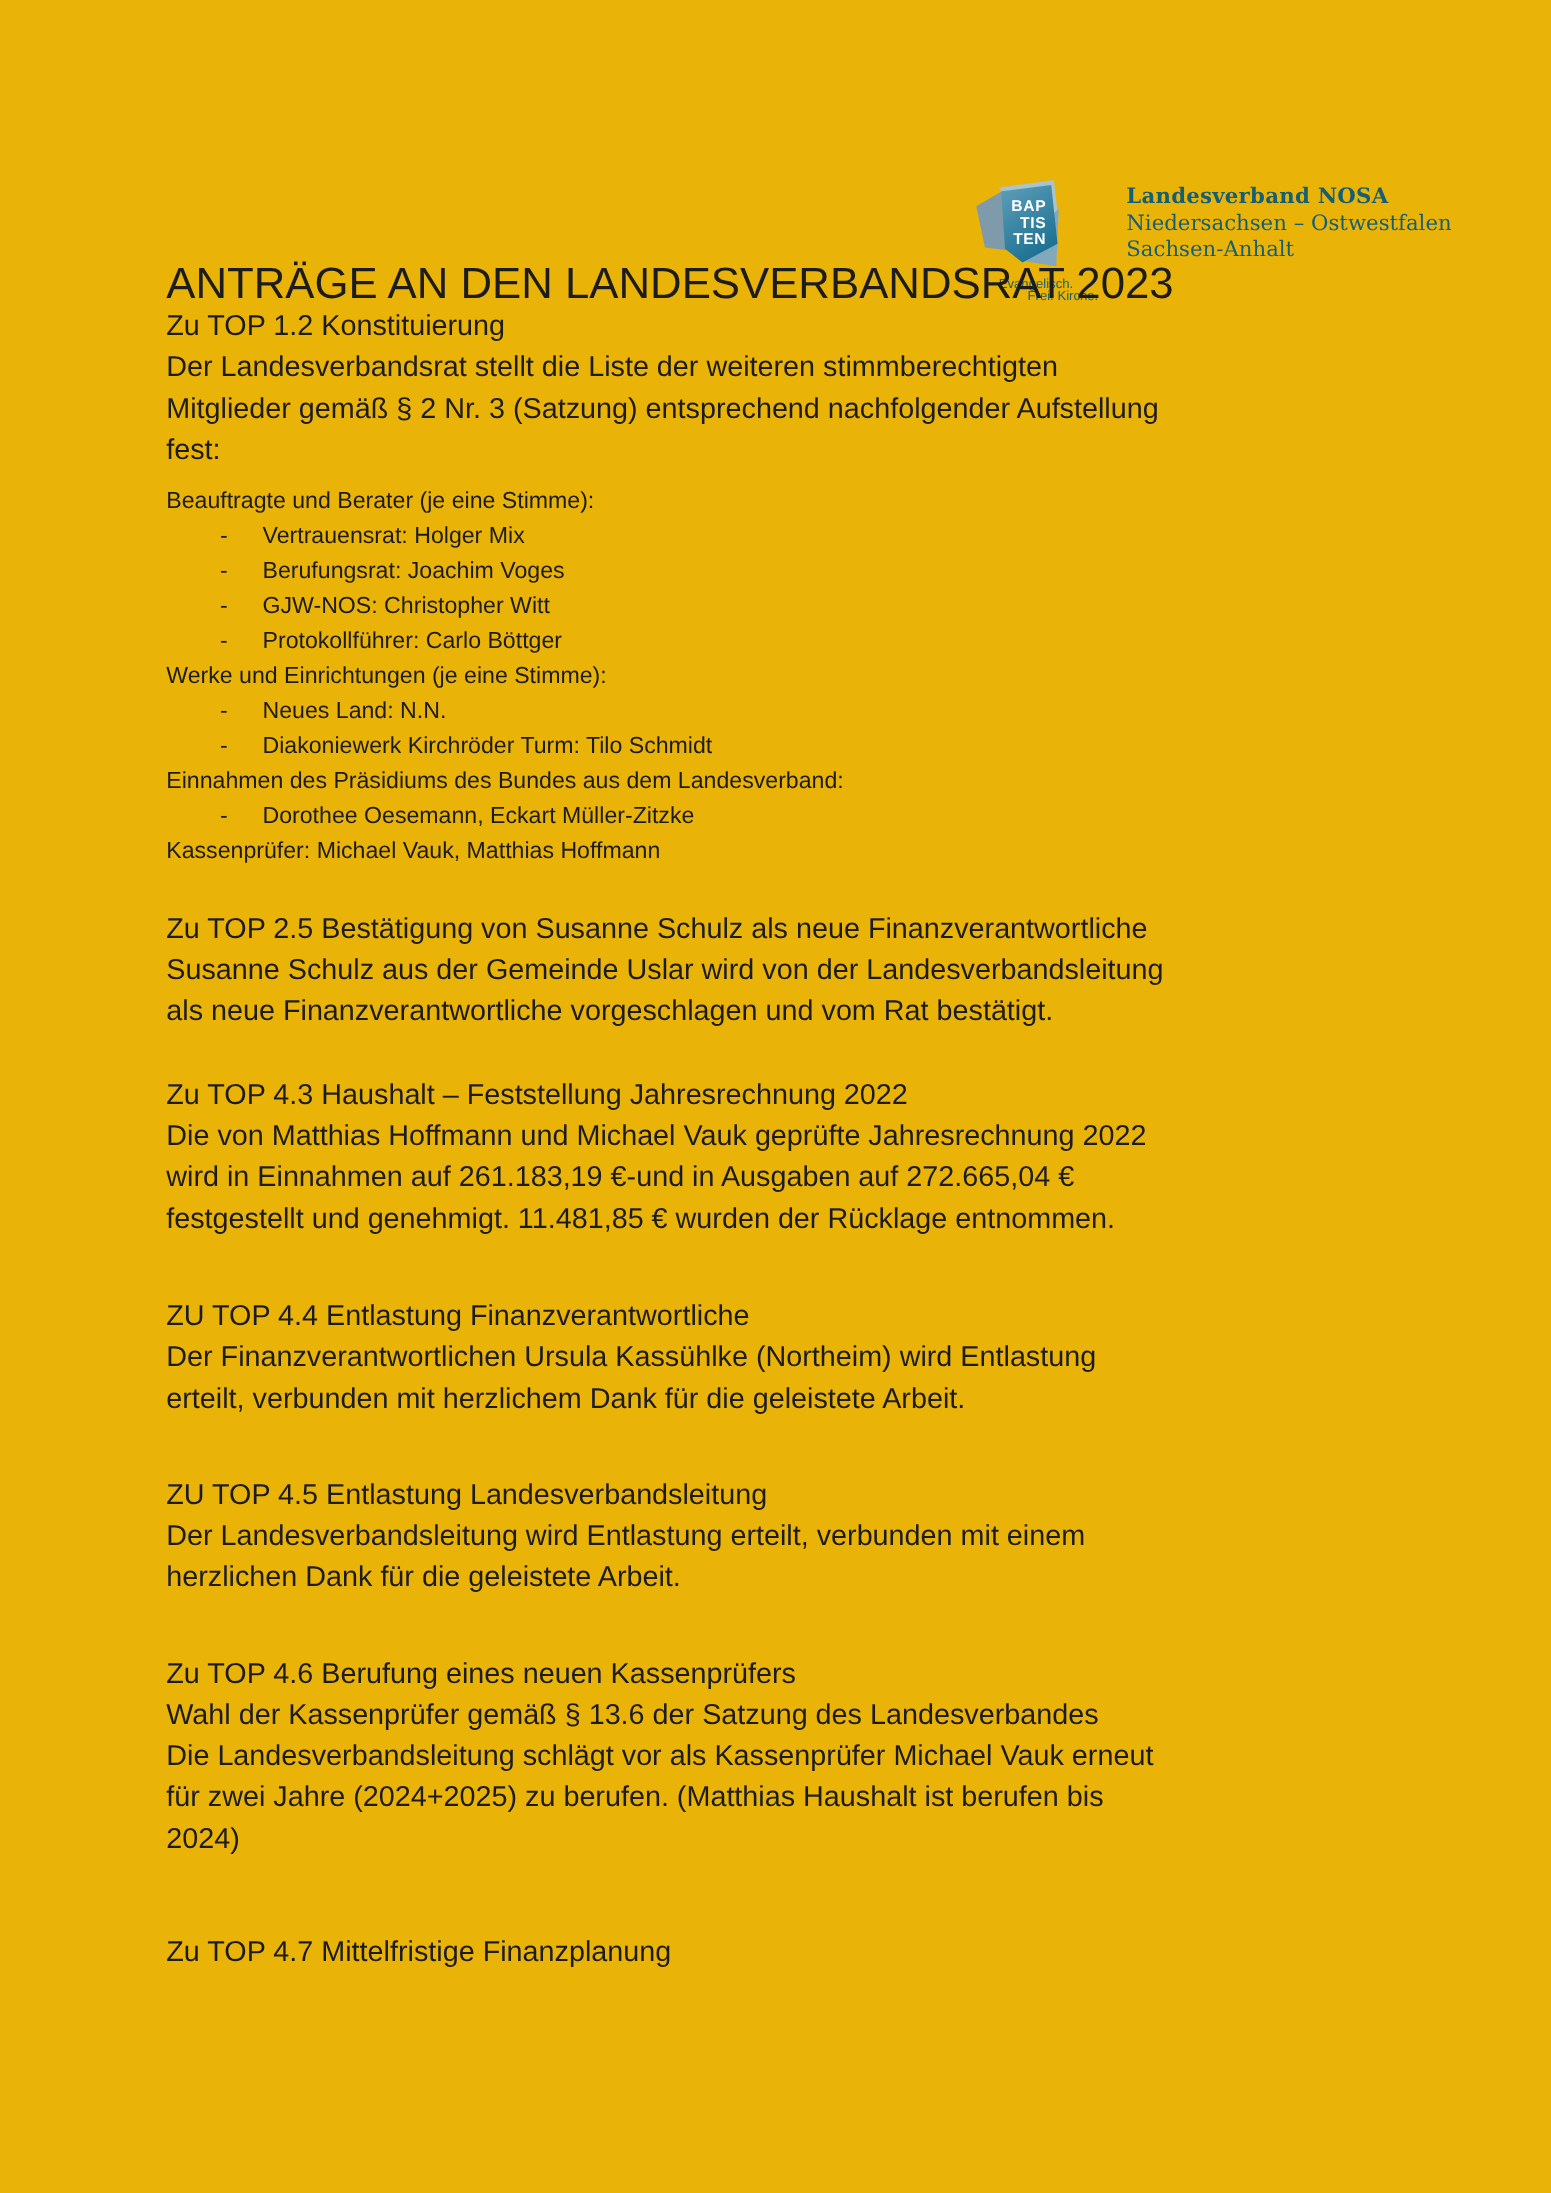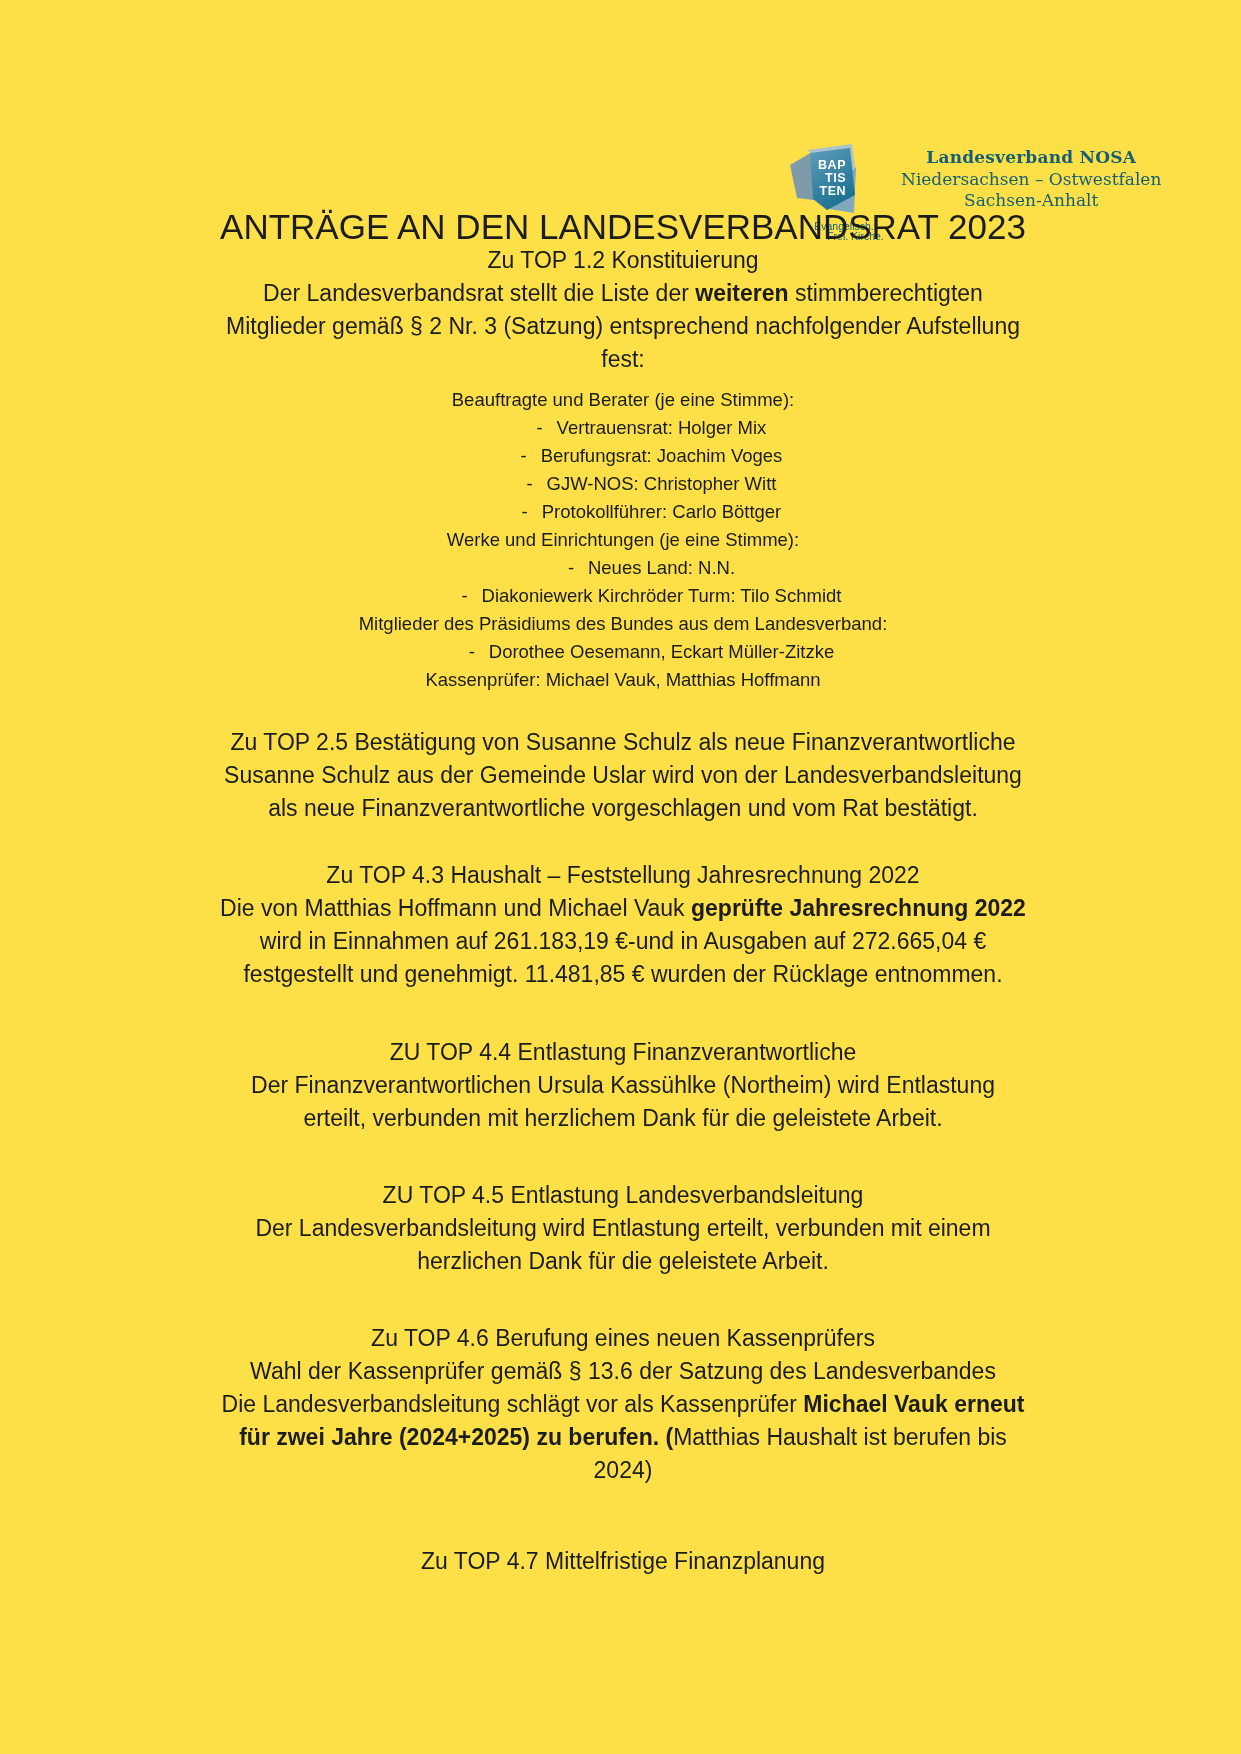--- a/index.html
+++ b/index.html
@@ -1,24 +1,23 @@
 <!DOCTYPE html>
 <html><head>
 <meta charset="utf-8">
 <style>
   html, body { margin: 0; padding: 0; background: #ffffff; }
   .page {
     position: relative;
     width: 1241px;
     height: 1754px;
-    background: #fde047;
+    background: #eab308;
     font-family: "Liberation Sans", sans-serif;
     color: #1c1c1c;
     overflow: hidden;
-    text-align: center;
   }
 
   
   .logo-block { position: absolute; left: 779px; top: 141px; width: 110px; }
   .logo-tagline {
     margin-top: 1px;
     padding-left: 20px;
     font-size: 10.5px;
     line-height: 9.5px;
     font-weight: normal;
@@ -35,21 +34,21 @@
     line-height: 21.5px;
     white-space: nowrap;
   }
   .brand-name { font-weight: bold; letter-spacing: 0.2px; }
 
   
   .content { position: absolute; left: 133px; top: 210px; width: 980px; }
   .doc-title { font-size: 35px; line-height: 34px; white-space: nowrap; }
 
   .sec .line { font-size: 23px; line-height: 33px; white-space: nowrap; }
-  .b { font-weight: bold; }
+  .b { font-weight: normal; }
 
   .sec-top12 { }
   .small-list { margin-top: 10px; }
   .small-list .sline { font-size: 18.5px; line-height: 28px; white-space: nowrap; }
   .small-list .item { padding-left: 43px; }
   .small-list .dash { display: inline-block; width: 34px; }
 
   .sec-top25 { margin-top: 32px; }
   .sec-top43 { margin-top: 34px; }
   .sec-top44 { margin-top: 45px; }
@@ -103,21 +102,21 @@
 
     <div class="small-list">
       <div class="sline">Beauftragte und Berater (je eine Stimme):</div>
       <div class="sline item"><span class="dash">-</span><span>Vertrauensrat: Holger Mix</span></div>
       <div class="sline item"><span class="dash">-</span><span>Berufungsrat: Joachim Voges</span></div>
       <div class="sline item"><span class="dash">-</span><span>GJW-NOS: Christopher Witt</span></div>
       <div class="sline item"><span class="dash">-</span><span>Protokollführer: Carlo Böttger</span></div>
       <div class="sline">Werke und Einrichtungen (je eine Stimme):</div>
       <div class="sline item"><span class="dash">-</span><span>Neues Land: N.N.</span></div>
       <div class="sline item"><span class="dash">-</span><span>Diakoniewerk Kirchröder Turm: Tilo Schmidt</span></div>
-      <div class="sline">Mitglieder des Präsidiums des Bundes aus dem Landesverband:</div>
+      <div class="sline">Einnahmen des Präsidiums des Bundes aus dem Landesverband:</div>
       <div class="sline item"><span class="dash">-</span><span>Dorothee Oesemann, Eckart Müller-Zitzke</span></div>
       <div class="sline">Kassenprüfer: Michael Vauk, Matthias Hoffmann</div>
     </div>
 
     <div class="sec sec-top25">
       <div class="line">Zu TOP 2.5 Bestätigung von Susanne Schulz als neue Finanzverantwortliche</div>
       <div class="line">Susanne Schulz aus der Gemeinde Uslar wird von der Landesverbandsleitung</div>
       <div class="line">als neue Finanzverantwortliche vorgeschlagen und vom Rat bestätigt.</div>
     </div>
 

